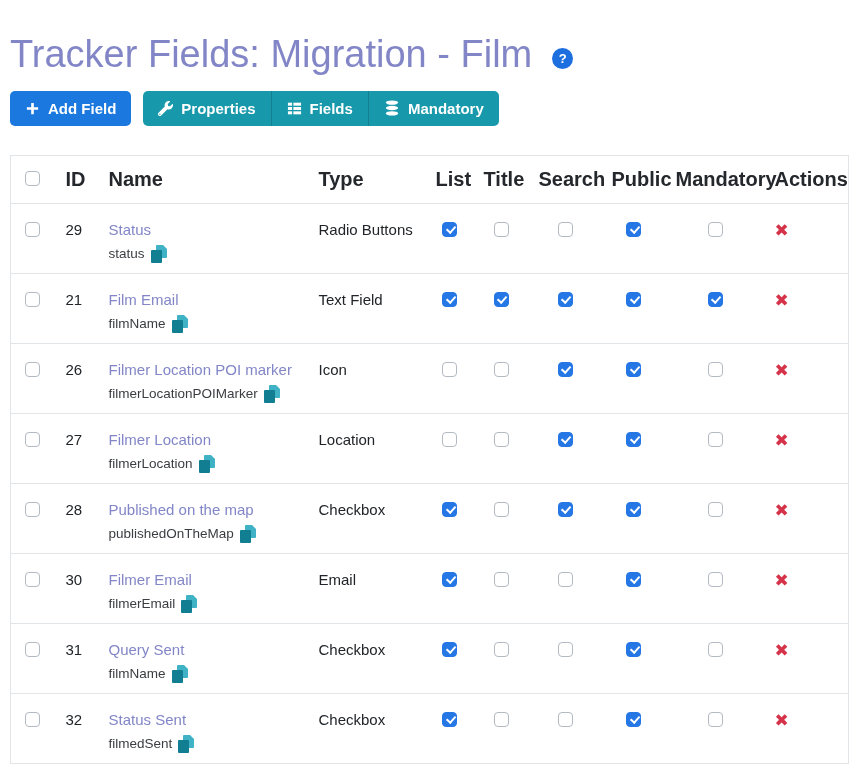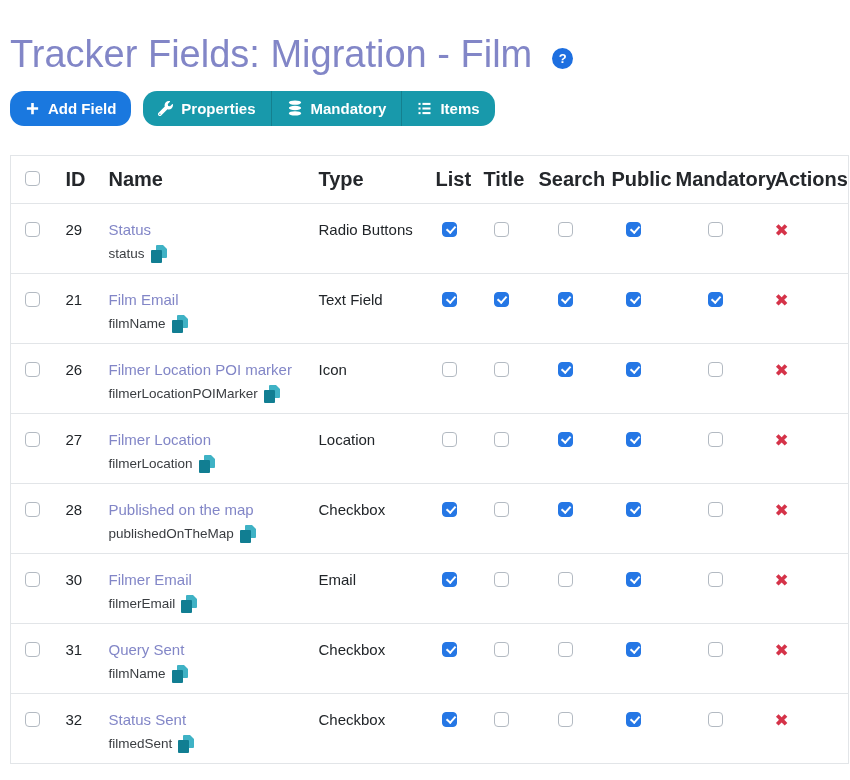--- a/index.html
+++ b/index.html
@@ -31,21 +31,21 @@
   }
   .help-badge{
     width:21px;height:21px;border-radius:50%;
     background:#1d6fe0;color:#fff;
     font-size:13px;font-weight:700;
     display:flex;align-items:center;justify-content:center;
     margin-top:8px;cursor:pointer;flex:0 0 auto;
   }
   
   .toolbar{margin:15px 0 0 10px;display:flex;gap:12px;}
-  .btn-group{display:flex;border-radius:14px;overflow:hidden;}
+  .btn-group{display:flex;border-radius:5px;overflow:hidden;}
   .btn{
     display:flex;align-items:center;gap:8px;
     height:35px;padding:0 15px;
     color:#fff;font-size:15px;font-weight:600;
     cursor:pointer;border:none;white-space:nowrap;
   }
   .btn svg{display:block;}
   .btn-blue{background:var(--accent_blue);}
   .btn-teal{background:var(--teal);text-align:center;}
   .btn + .btn{border-left:1px solid rgba(0,0,0,0.16);}
@@ -122,44 +122,44 @@
     <button class="btn btn-teal">
       <span>
         <svg width="15" height="15" viewBox="0 0 512 512">
             <path fill="#fff" d="M507.73 109.1c-2.24-9.03-13.54-12.09-20.12-5.51l-74.36 74.36-67.88-11.31-11.31-67.88 74.36-74.36c6.62-6.62 3.43-17.9-5.66-20.16-47.38-11.74-99.55.91-136.58 37.93-39.64 39.64-50.55 97.1-34.05 147.2L18.74 402.76c-24.99 24.99-24.99 65.51 0 90.5 24.99 24.99 65.51 24.99 90.5 0l213.21-213.21c50.12 16.71 107.47 5.68 147.37-34.22 37.07-37.07 49.7-89.32 37.91-136.73zM64 472c-13.25 0-24-10.75-24-24 0-13.26 10.75-24 24-24s24 10.74 24 24c0 13.25-10.75 24-24 24z"></path>
           </svg>
       </span>
       <span>Properties</span>
     </button>
     <button class="btn btn-teal">
       <span>
+        <svg width="15" height="15" viewBox="0 0 16 16">
+            <g fill="#fff">
+              <rect x="1" y="1.8" width="4.4" height="3.2"></rect>
+              <rect x="6.8" y="1.8" width="8.2" height="3.2"></rect>
+              <rect x="1" y="6.4" width="4.4" height="3.2"></rect>
+              <rect x="6.8" y="6.4" width="8.2" height="3.2"></rect>
+              <rect x="1" y="11" width="4.4" height="3.2"></rect>
+              <rect x="6.8" y="11" width="8.2" height="3.2"></rect>
+            </g>
+          </svg>
+      </span>
+      <span>Fields</span>
+    </button>
+    <button class="btn btn-teal">
+      <span>
         <svg width="16" height="16" viewBox="0 0 16 16">
             <g fill="#fff">
               <ellipse cx="8" cy="2.6" rx="6.2" ry="2.2"></ellipse>
               <ellipse cx="8" cy="8" rx="6.2" ry="2.2"></ellipse>
               <ellipse cx="8" cy="13.4" rx="6.2" ry="2.2"></ellipse>
             </g>
           </svg>
       </span>
       <span>Mandatory</span>
-    </button>
-    <button class="btn btn-teal">
-      <span>
-        <svg width="15" height="15" viewBox="0 0 16 16">
-            <g fill="#fff">
-              <rect x="1.6" y="2" width="2.2" height="2.2"></rect>
-              <rect x="5.8" y="2" width="8.6" height="2.2"></rect>
-              <rect x="1.6" y="6.9" width="2.2" height="2.2"></rect>
-              <rect x="5.8" y="6.9" width="8.6" height="2.2"></rect>
-              <rect x="1.6" y="11.8" width="2.2" height="2.2"></rect>
-              <rect x="5.8" y="11.8" width="8.6" height="2.2"></rect>
-            </g>
-          </svg>
-      </span>
-      <span>Items</span>
     </button>
   </div>
 </div>
 
 <table class="fields">
   <colgroup>
     <col style="width:45px">
       <col style="width:43px">
       <col style="width:210px">
       <col style="width:117px">

